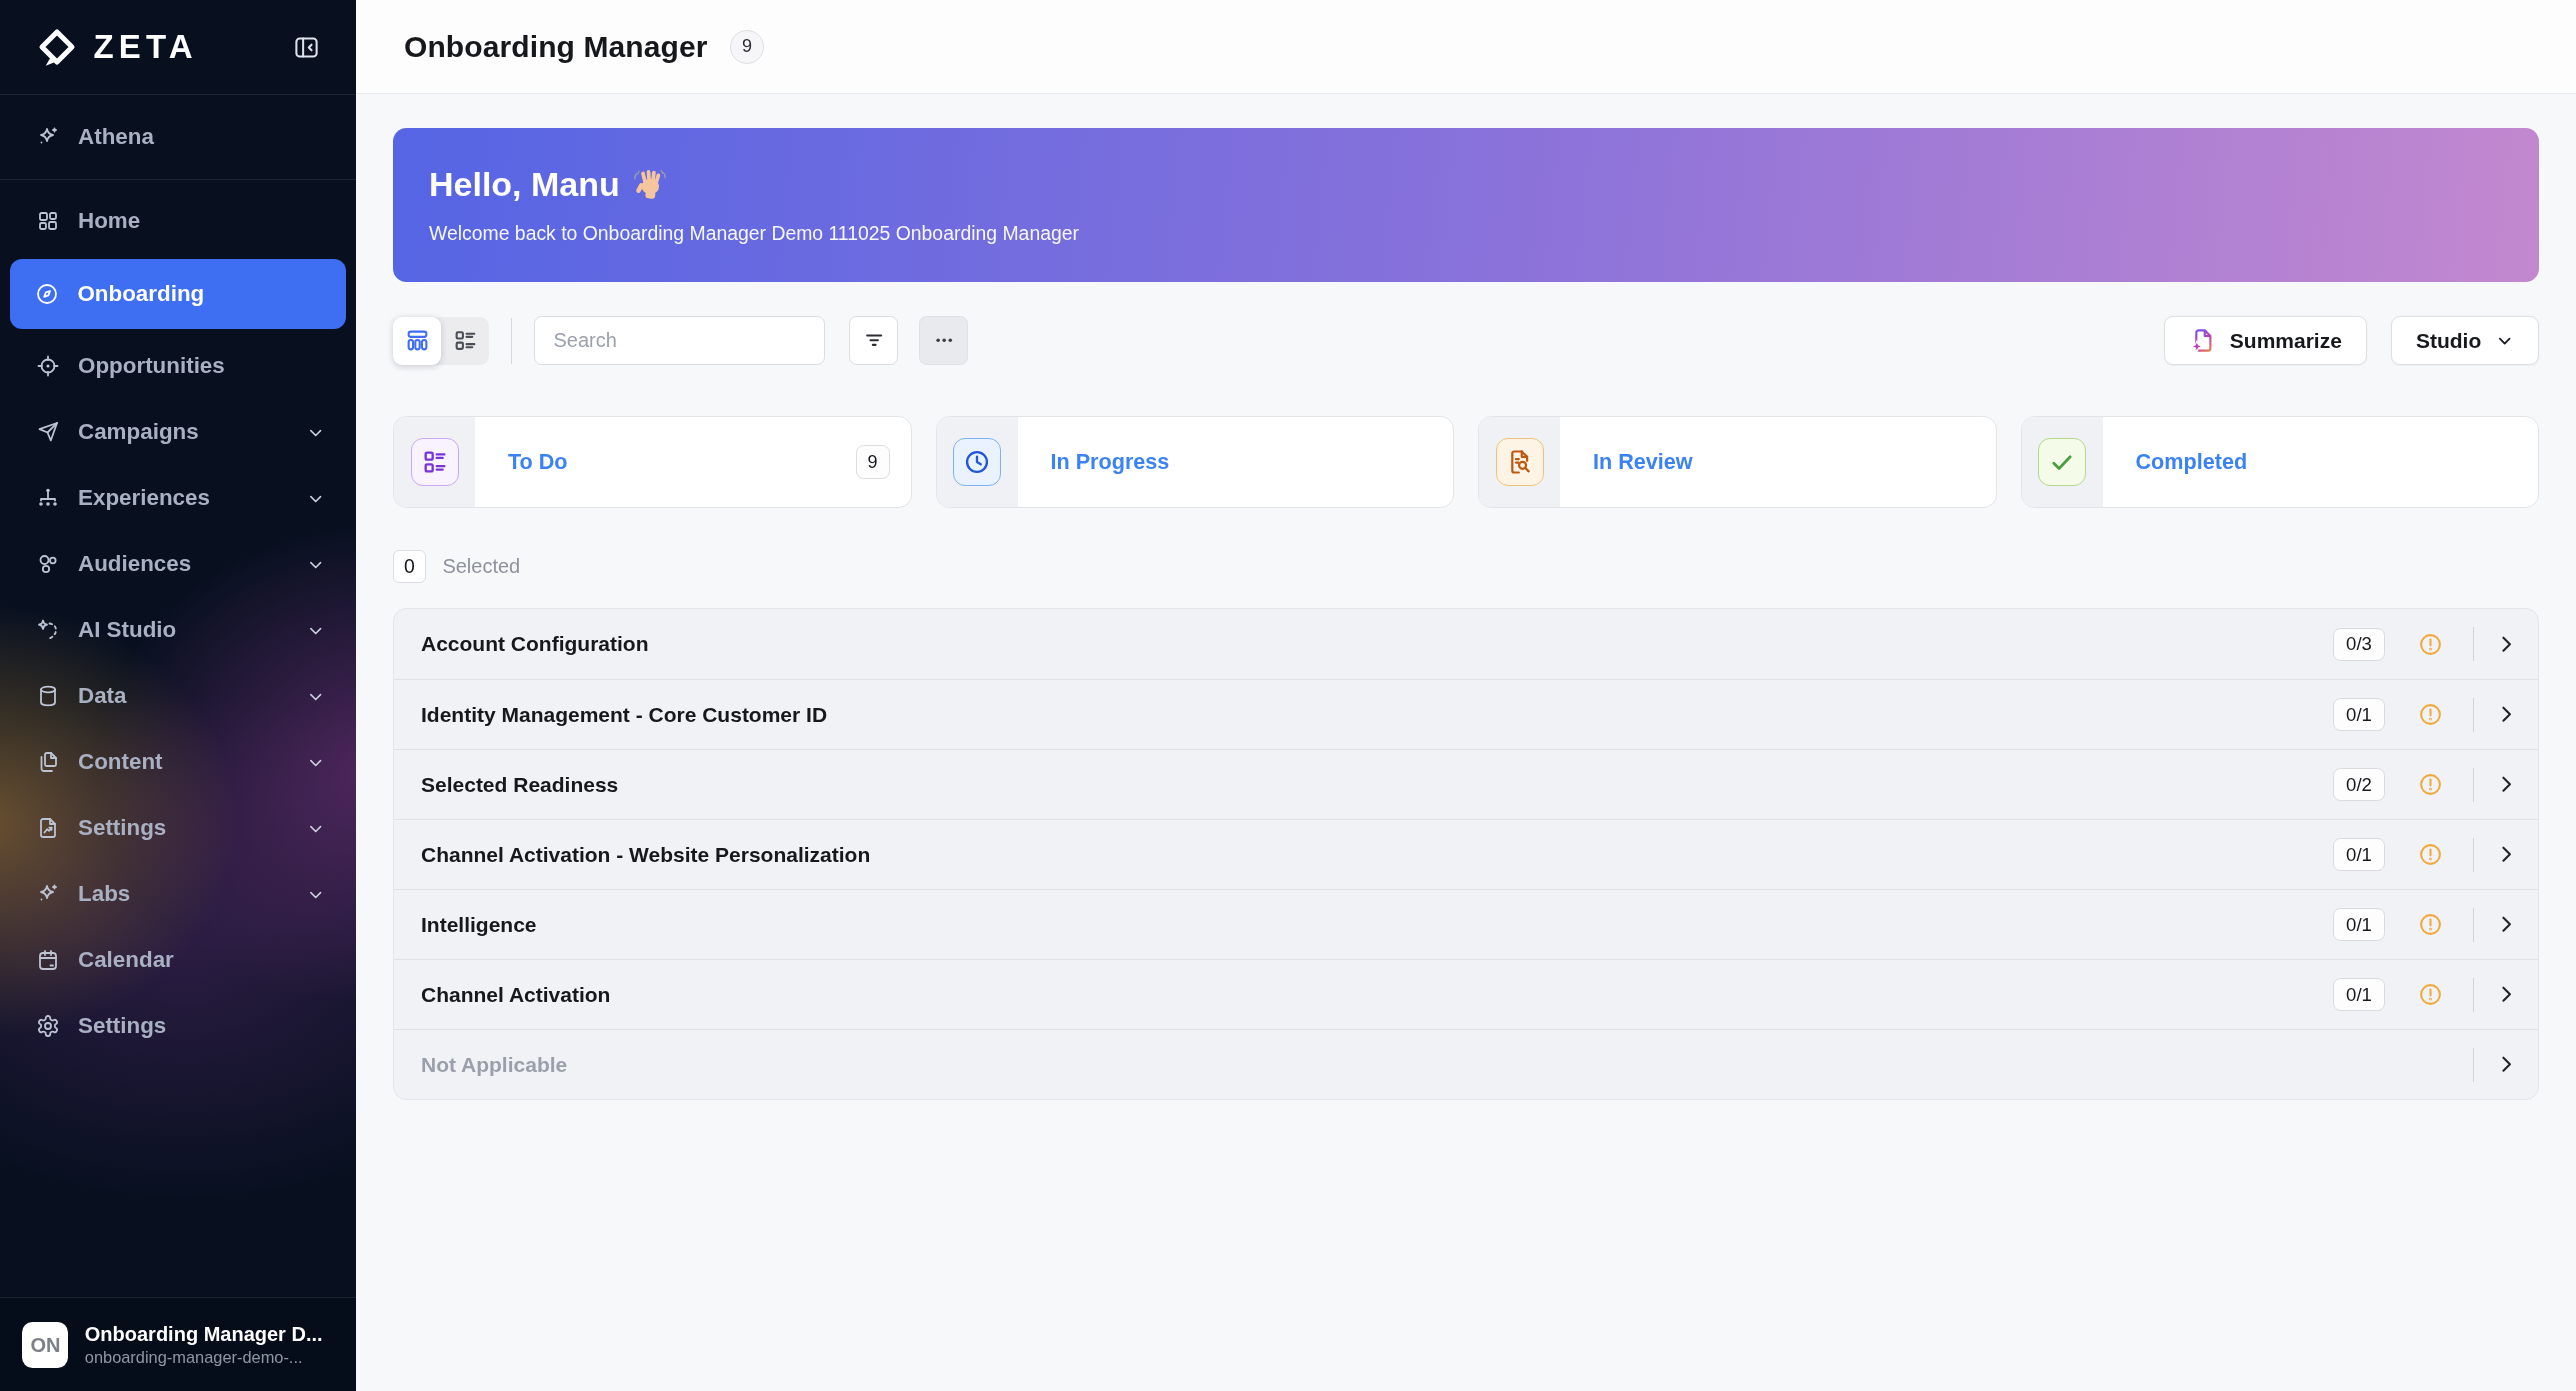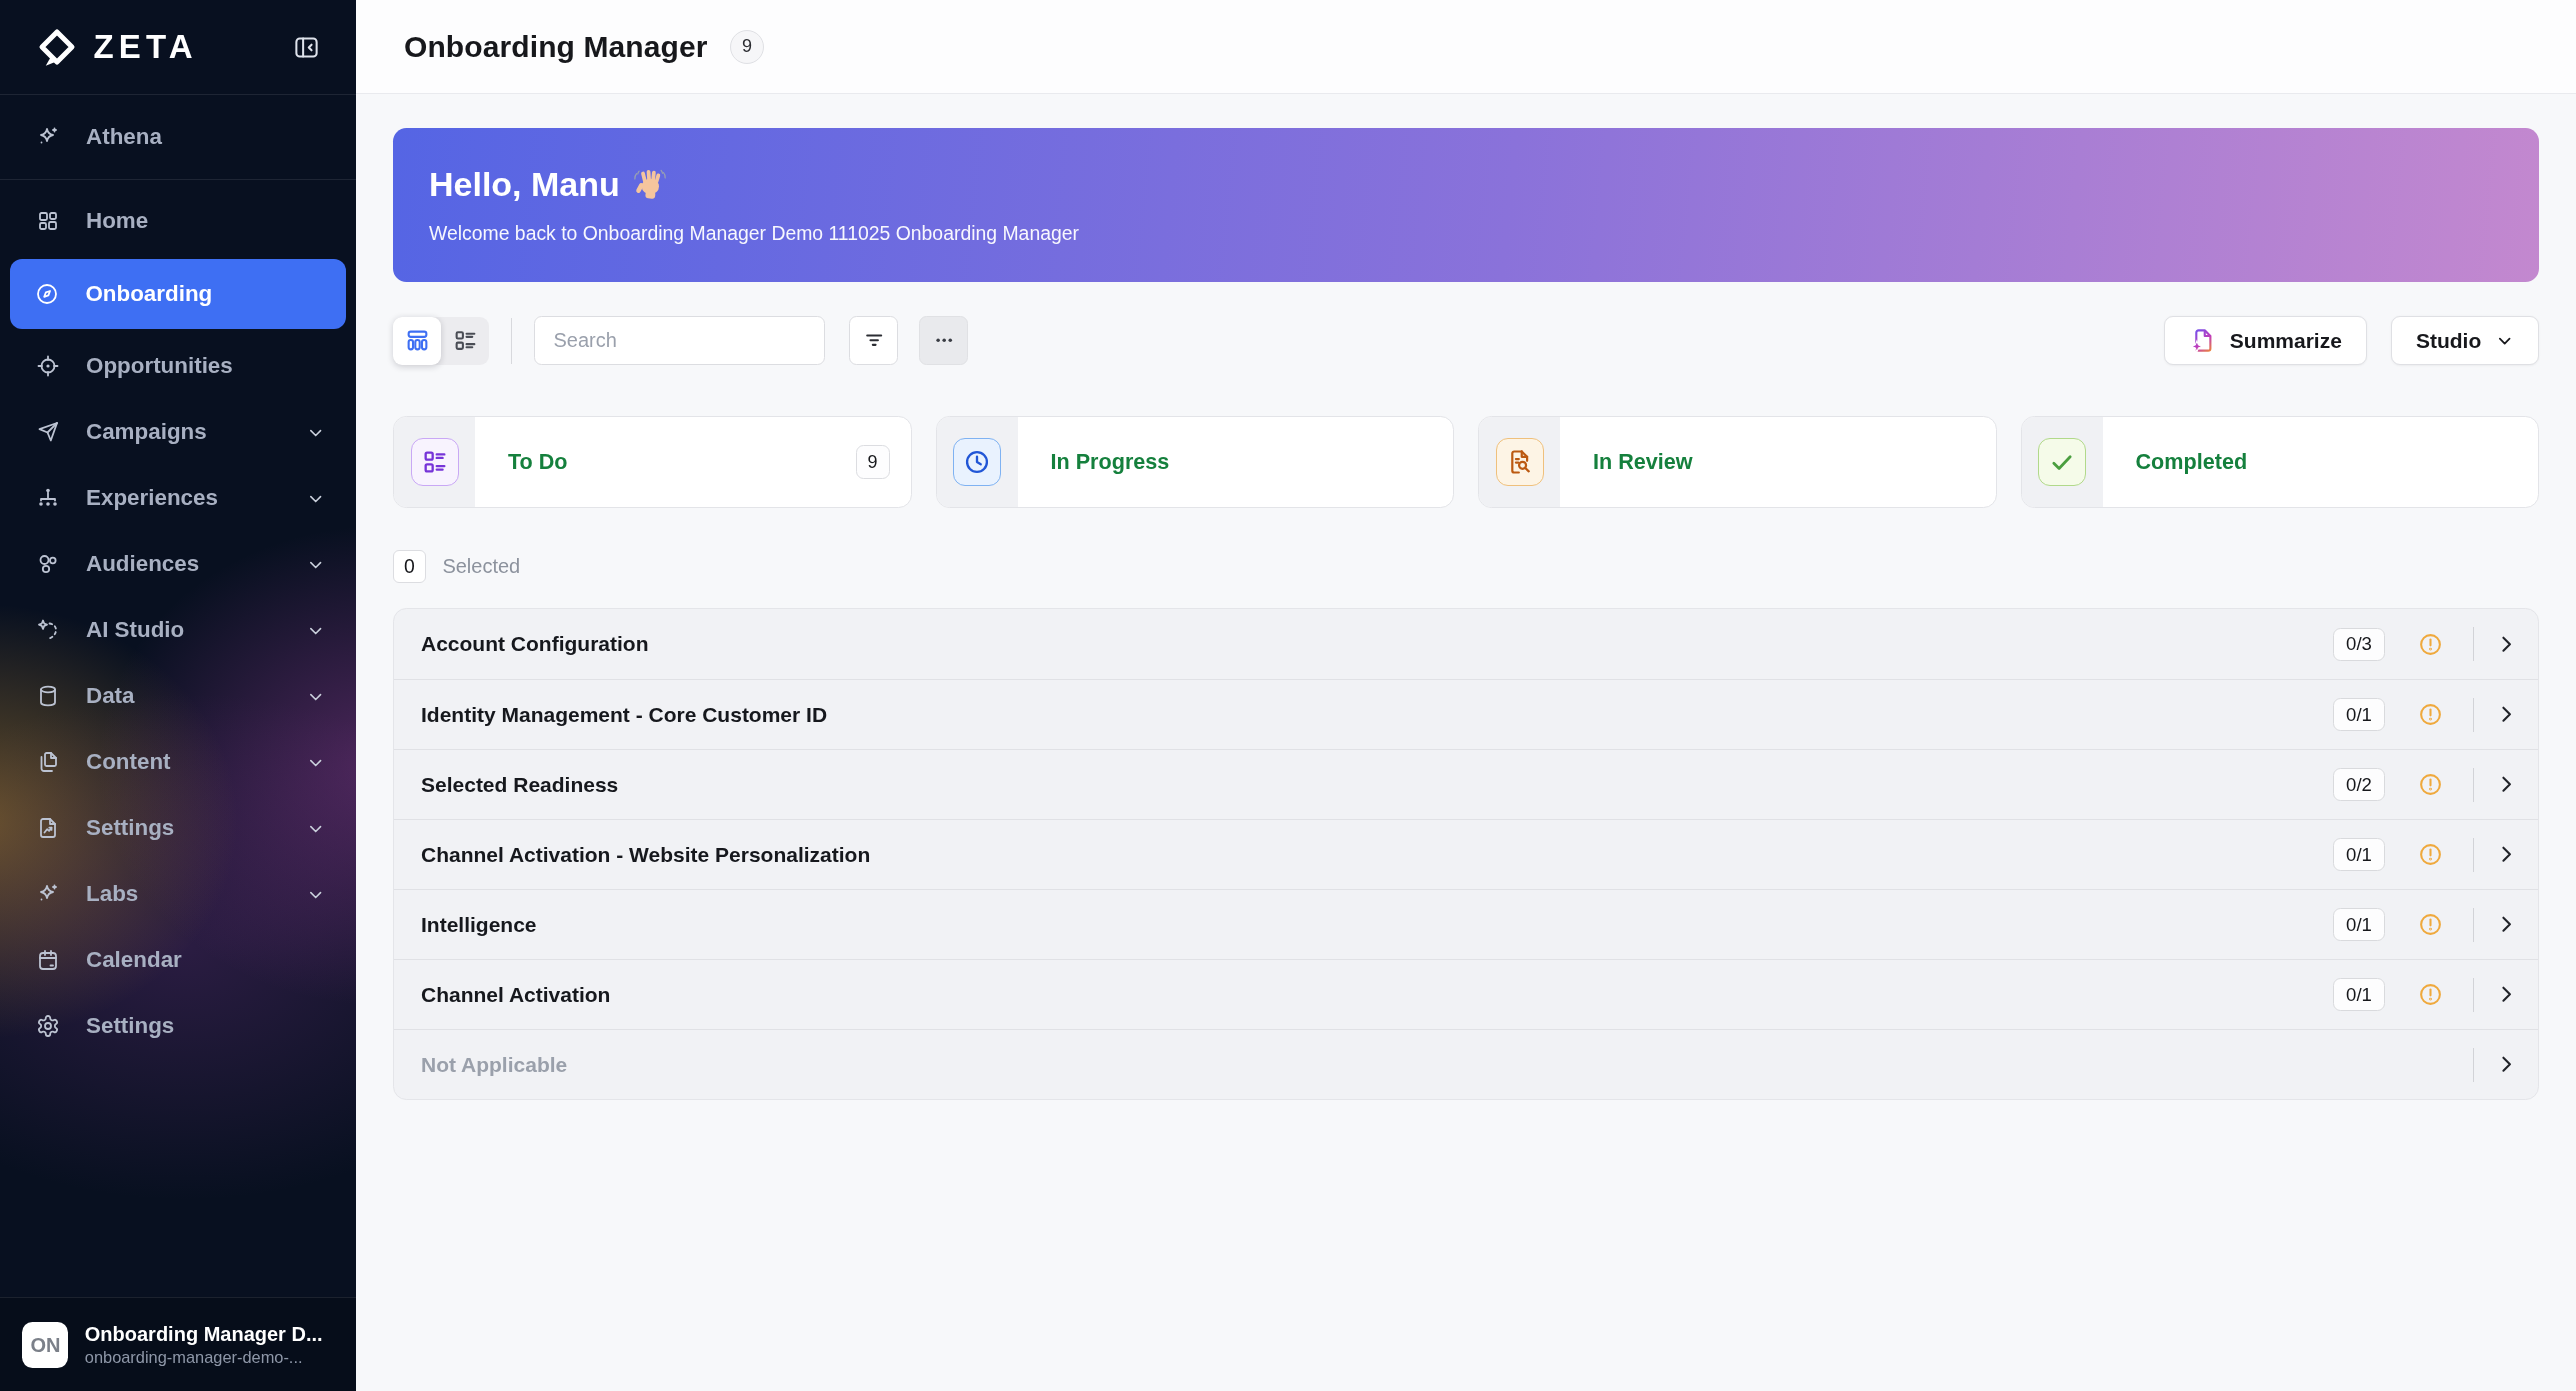--- a/index.html
+++ b/index.html
@@ -19,21 +19,21 @@
   .sb-head { height:94px; flex:none; display:flex; align-items:center; padding:0 30px 0 37px; }
   .logo-mark { width:40px; height:40px; color:#fff; }
   .logo-text { margin-left:16.4px; font-size:33px; font-weight:700; letter-spacing:5.2px; color:#fff; }
   .collapse-btn { margin-left:auto; width:39px; height:39px; border-radius:7.5px; display:flex; align-items:center; justify-content:center; color:#dfe3ec; cursor:pointer; background:transparent; border:none; }
   .collapse-btn .ic { width:27px; height:27px; }
   .sb-div { height:0.7px; background:rgba(255,255,255,.09); flex:none; }
   .athena-row { height:84px; flex:none; display:flex; align-items:center; padding:0 36px; cursor:pointer; }
   .nav { flex:1; padding-top:9px; display:flex; flex-direction:column; overflow:hidden; }
   .nav-item { height:66px; flex:none; display:flex; align-items:center; padding:0 36px; position:relative; cursor:pointer; }
   .nav-item .nav-icon { width:24px; height:24px; color:#bcc3d2; }
-  .nav-label { margin-left:26px; font-size:22.4px; font-weight:600; color:#a8b0c2; }
+  .nav-label { margin-left:18px; font-size:22.4px; font-weight:600; color:#a8b0c2; }
   .nav-chevron { position:absolute; right:31px; width:19.4px; height:19.4px; color:#c9cfdb; }
   .nav-item.active { height:70px; margin:4.5px 10.4px; padding:0 25px; border-radius:12px; background:#3e6ff3; }
   .nav-item.active .nav-icon { color:#fff; }
   .nav-item.active .nav-label { color:#fff; font-weight:700; }
   .sb-foot { flex:none; border-top:0.7px solid rgba(255,255,255,.09); height:95px; display:flex; align-items:center; padding:0 22.4px; gap:16.4px; cursor:pointer; background:rgba(3,8,16,.35); }
   .ws-avatar { width:46px; height:46px; border-radius:10.4px; background:#fff; color:#7b8089; font-size:20px; font-weight:700; display:flex; align-items:center; justify-content:center; flex:none; }
   .ws-name { font-size:20px; font-weight:700; color:#fff; line-height:1.25; }
   .ws-slug { font-size:16.4px; color:#8e97a8; line-height:1.3; }
 
   
@@ -66,21 +66,21 @@
   .pill-btn .ic-lead { width:27px; height:27px; }
   .pill-btn .ic-chev { width:19.4px; height:19.4px; color:#17181c; }
   .actions-btn { margin-left:24px; }
 
   .cards { margin-top:51px; display:grid; grid-template-columns:repeat(4,1fr); gap:24px; }
   .card { height:92px; background:#fff; border:1.5px solid #e3e4e8; border-radius:13.4px; display:flex; align-items:stretch; overflow:hidden; cursor:pointer; }
   .card-left { width:81px; flex:none; background:#f0f1f4; display:flex; align-items:center; justify-content:center; }
   .card-icsq { width:48px; height:48px; border-radius:12px; border:1.5px solid; display:flex; align-items:center; justify-content:center; }
   .card-icsq .ic { width:28px; height:28px; }
   .card-body { flex:1; display:flex; align-items:center; padding:0 21px 0 33px; }
-  .card-label { font-size:21.6px; font-weight:600; color:#15803d; }
+  .card-label { font-size:21.6px; font-weight:600; color:#3b82f6; }
   .card-count { margin-left:auto; min-width:34px; height:34px; padding:0 7.5px; border-radius:7.5px; border:1.5px solid #dcdde1; background:#fdfdfe; display:flex; align-items:center; justify-content:center; font-size:18px; color:#17181c; }
   .icsq-todo { background:#f8f3fe; border-color:#c9a8f5; color:#7634d8; }
   .icsq-progress { background:#e9f2fe; border-color:#7fb2f2; color:#2156d6; }
   .icsq-review { background:#fdf4e5; border-color:#efc07c; color:#bc5a12; }
   .icsq-done { background:#f5fbe9; border-color:#b1d98a; color:#4a9e3f; }
 
   .sel-row { margin-top:42px; display:flex; align-items:center; gap:16.4px; }
   .sel-count { width:33px; height:33px; background:#fff; border:1.5px solid #dcdde1; border-radius:6px; display:flex; align-items:center; justify-content:center; font-size:19.4px; color:#17181c; }
   .sel-label { font-size:20px; color:#8c929d; }
 

